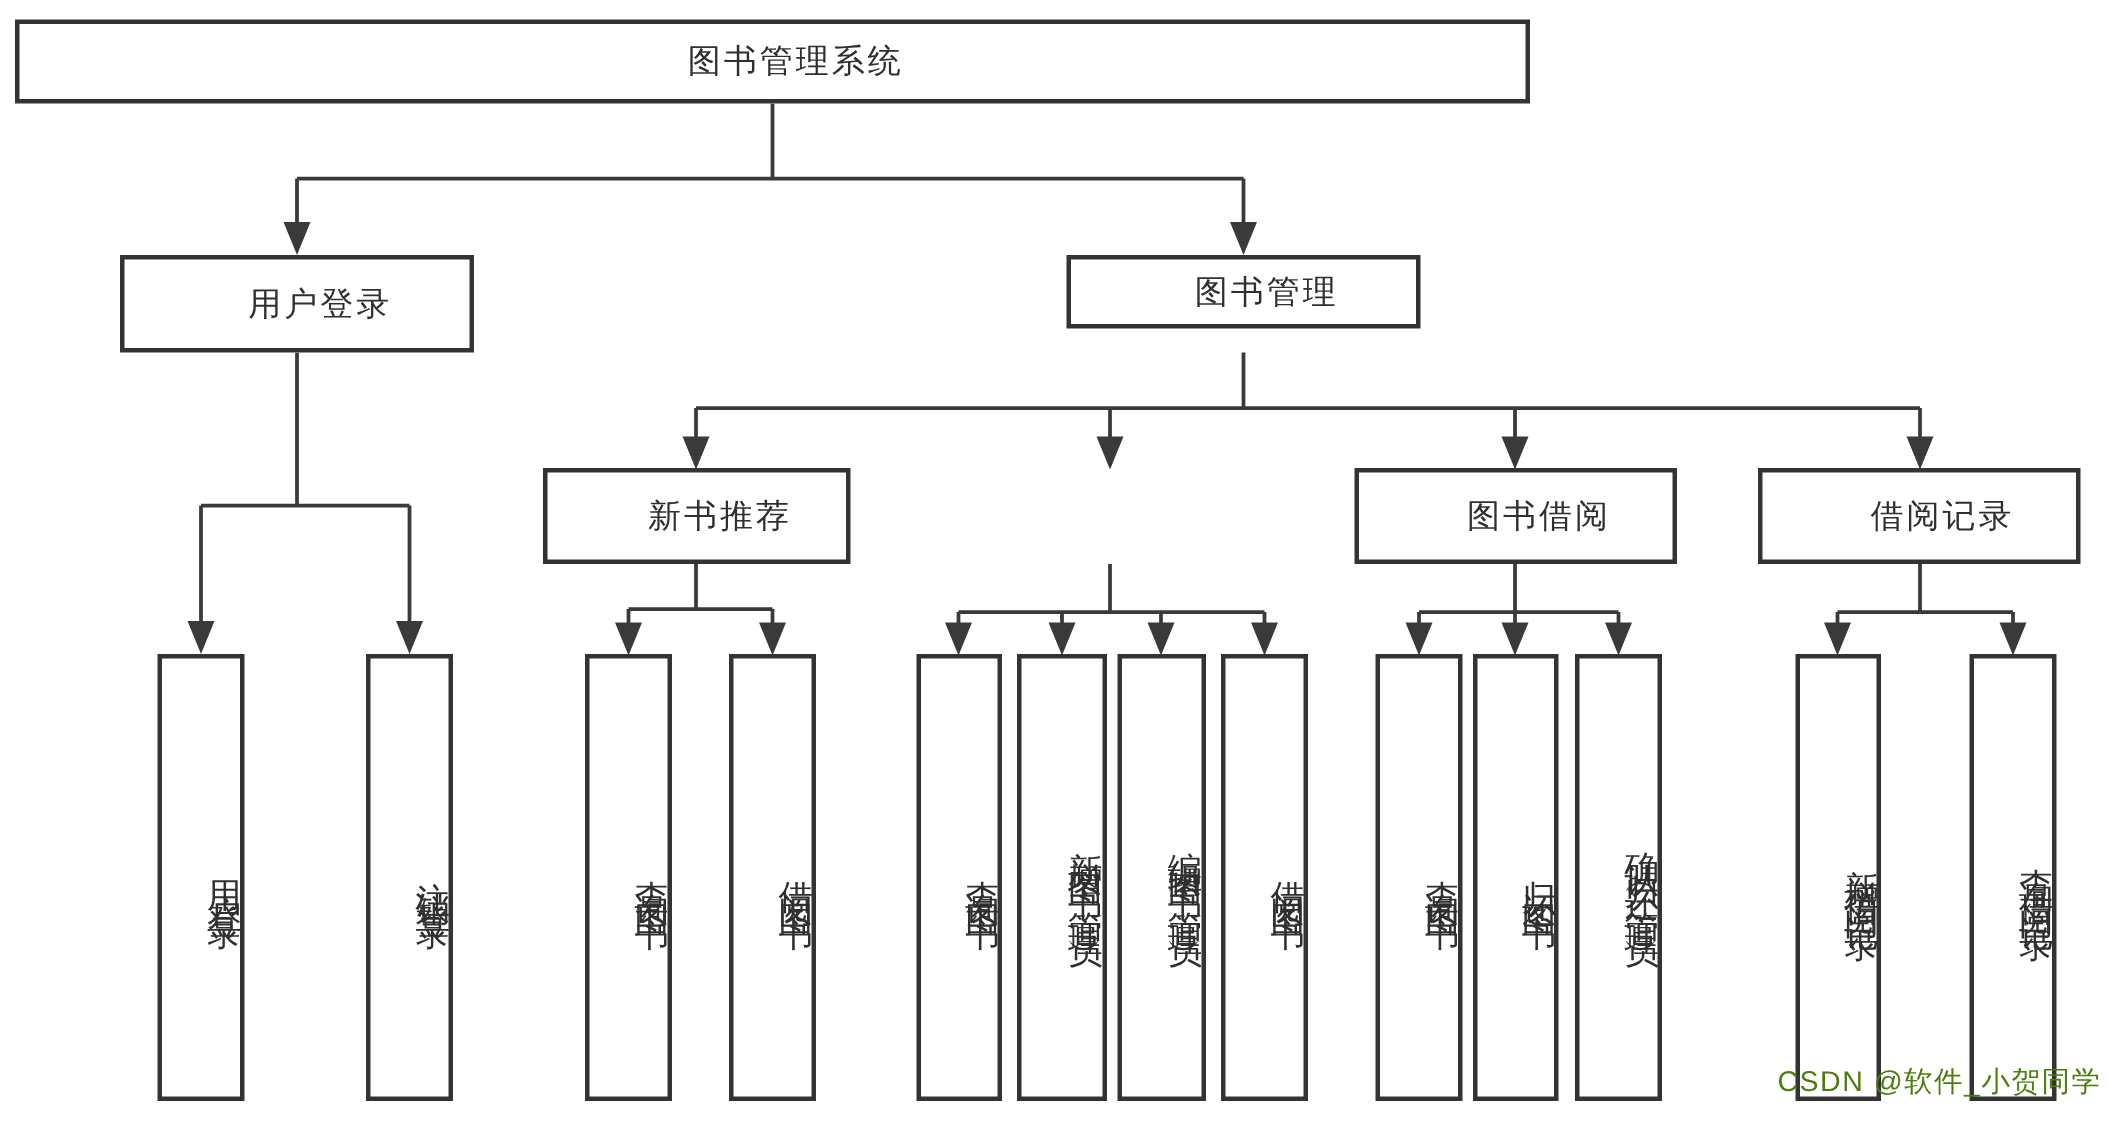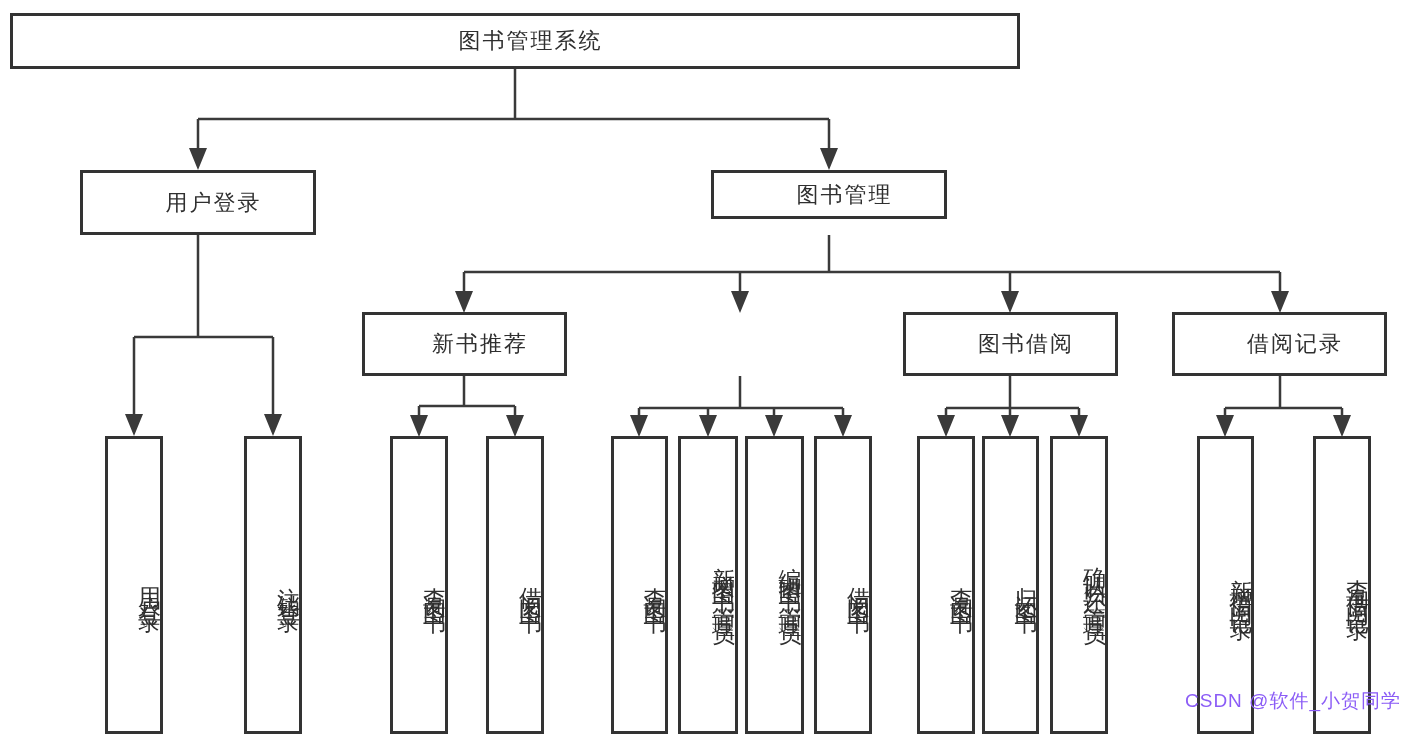--- a/index.html
+++ b/index.html
@@ -32,23 +32,23 @@
     writing-mode:vertical-rl;
     text-orientation:mixed;
     font-size:23px;
     letter-spacing:8px;
     line-height:1;
     white-space:nowrap;
   }
   .watermark{
     position:absolute;
     left:1185px;
-    top:688px;
+    top:708px;
     font-size:19px;
-    color:#8b5cf6;
+    color:#4d7c0f;
     letter-spacing:1px;
     white-space:nowrap;
     z-index:3;
   }
 </style>
 </head>
 <body>
 
 <div class="canvas">
 

